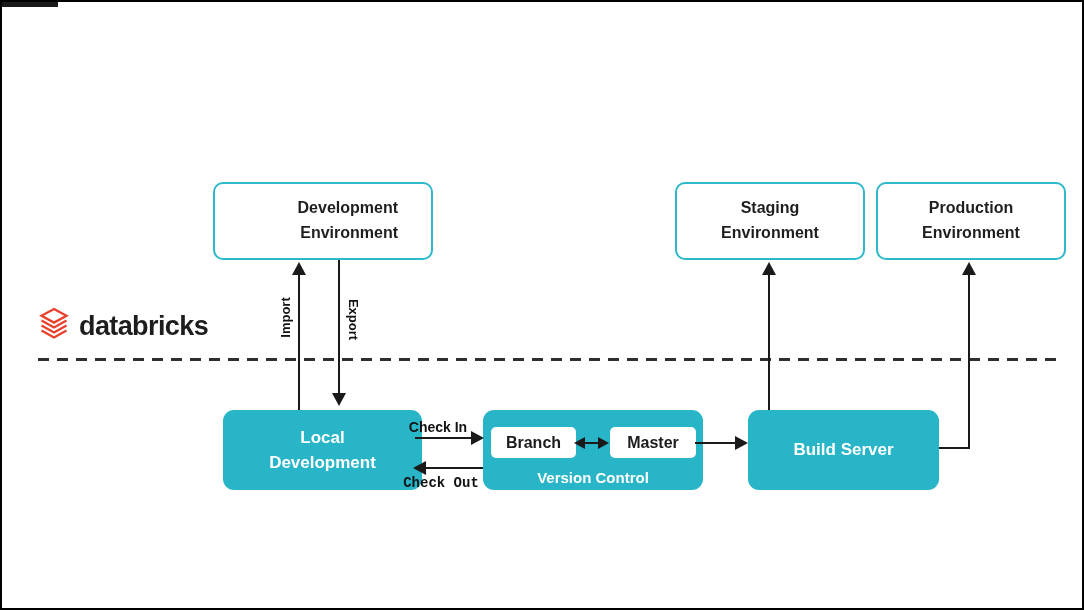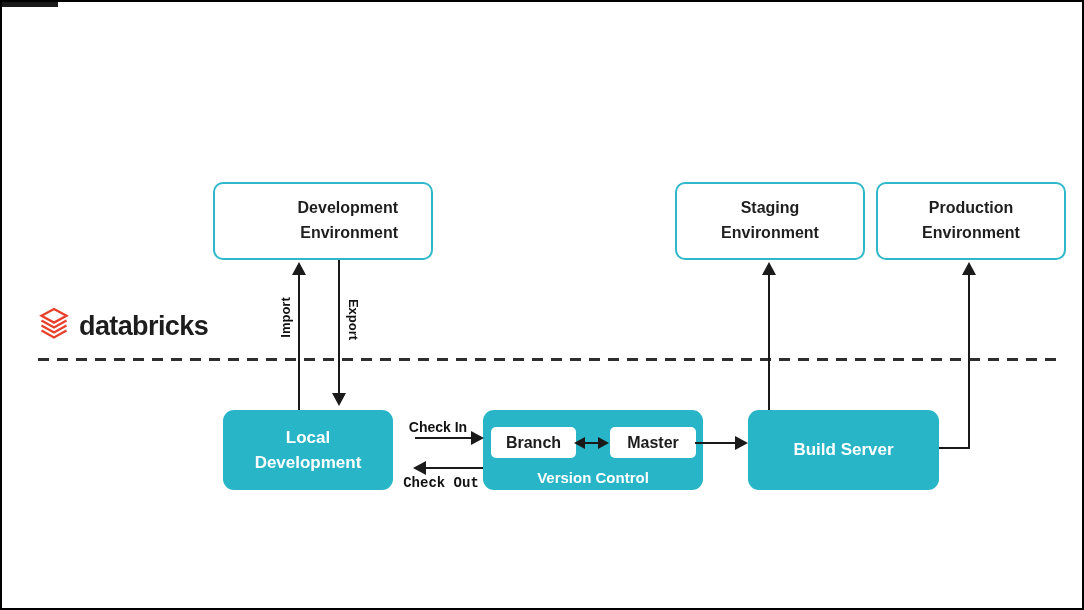--- a/index.html
+++ b/index.html
@@ -37,21 +37,21 @@
   #staging-box { left:673px; width:190px; }
   #prod-box { left:874px; width:190px; }
   .env-label { font-weight:700; font-size:16px; line-height:1.55; color:#1e1e1e; max-width:150px; }
 
   
   .teal-box {
     position:absolute; top:408px; height:80px;
     background:#27b5c7; border-radius:11px;
     display:flex; align-items:center; justify-content:center; text-align:center;
   }
-  #local-box { left:221px; width:170px;align-items:center; }
+  #local-box { left:221px; width:199px;align-items:center; }
   #vc-box { left:481px; width:220px; }
   #build-box { left:746px; width:191px; }
   .teal-label { font-weight:700; font-size:17px; line-height:1.5; color:#ffffff; }
   #local-box .teal-label { max-width:125px; }
 
   
   .chip {
     position:absolute; top:17px; height:31px;
     background:#ffffff; border-radius:5px;
     display:flex; align-items:center; justify-content:center;

